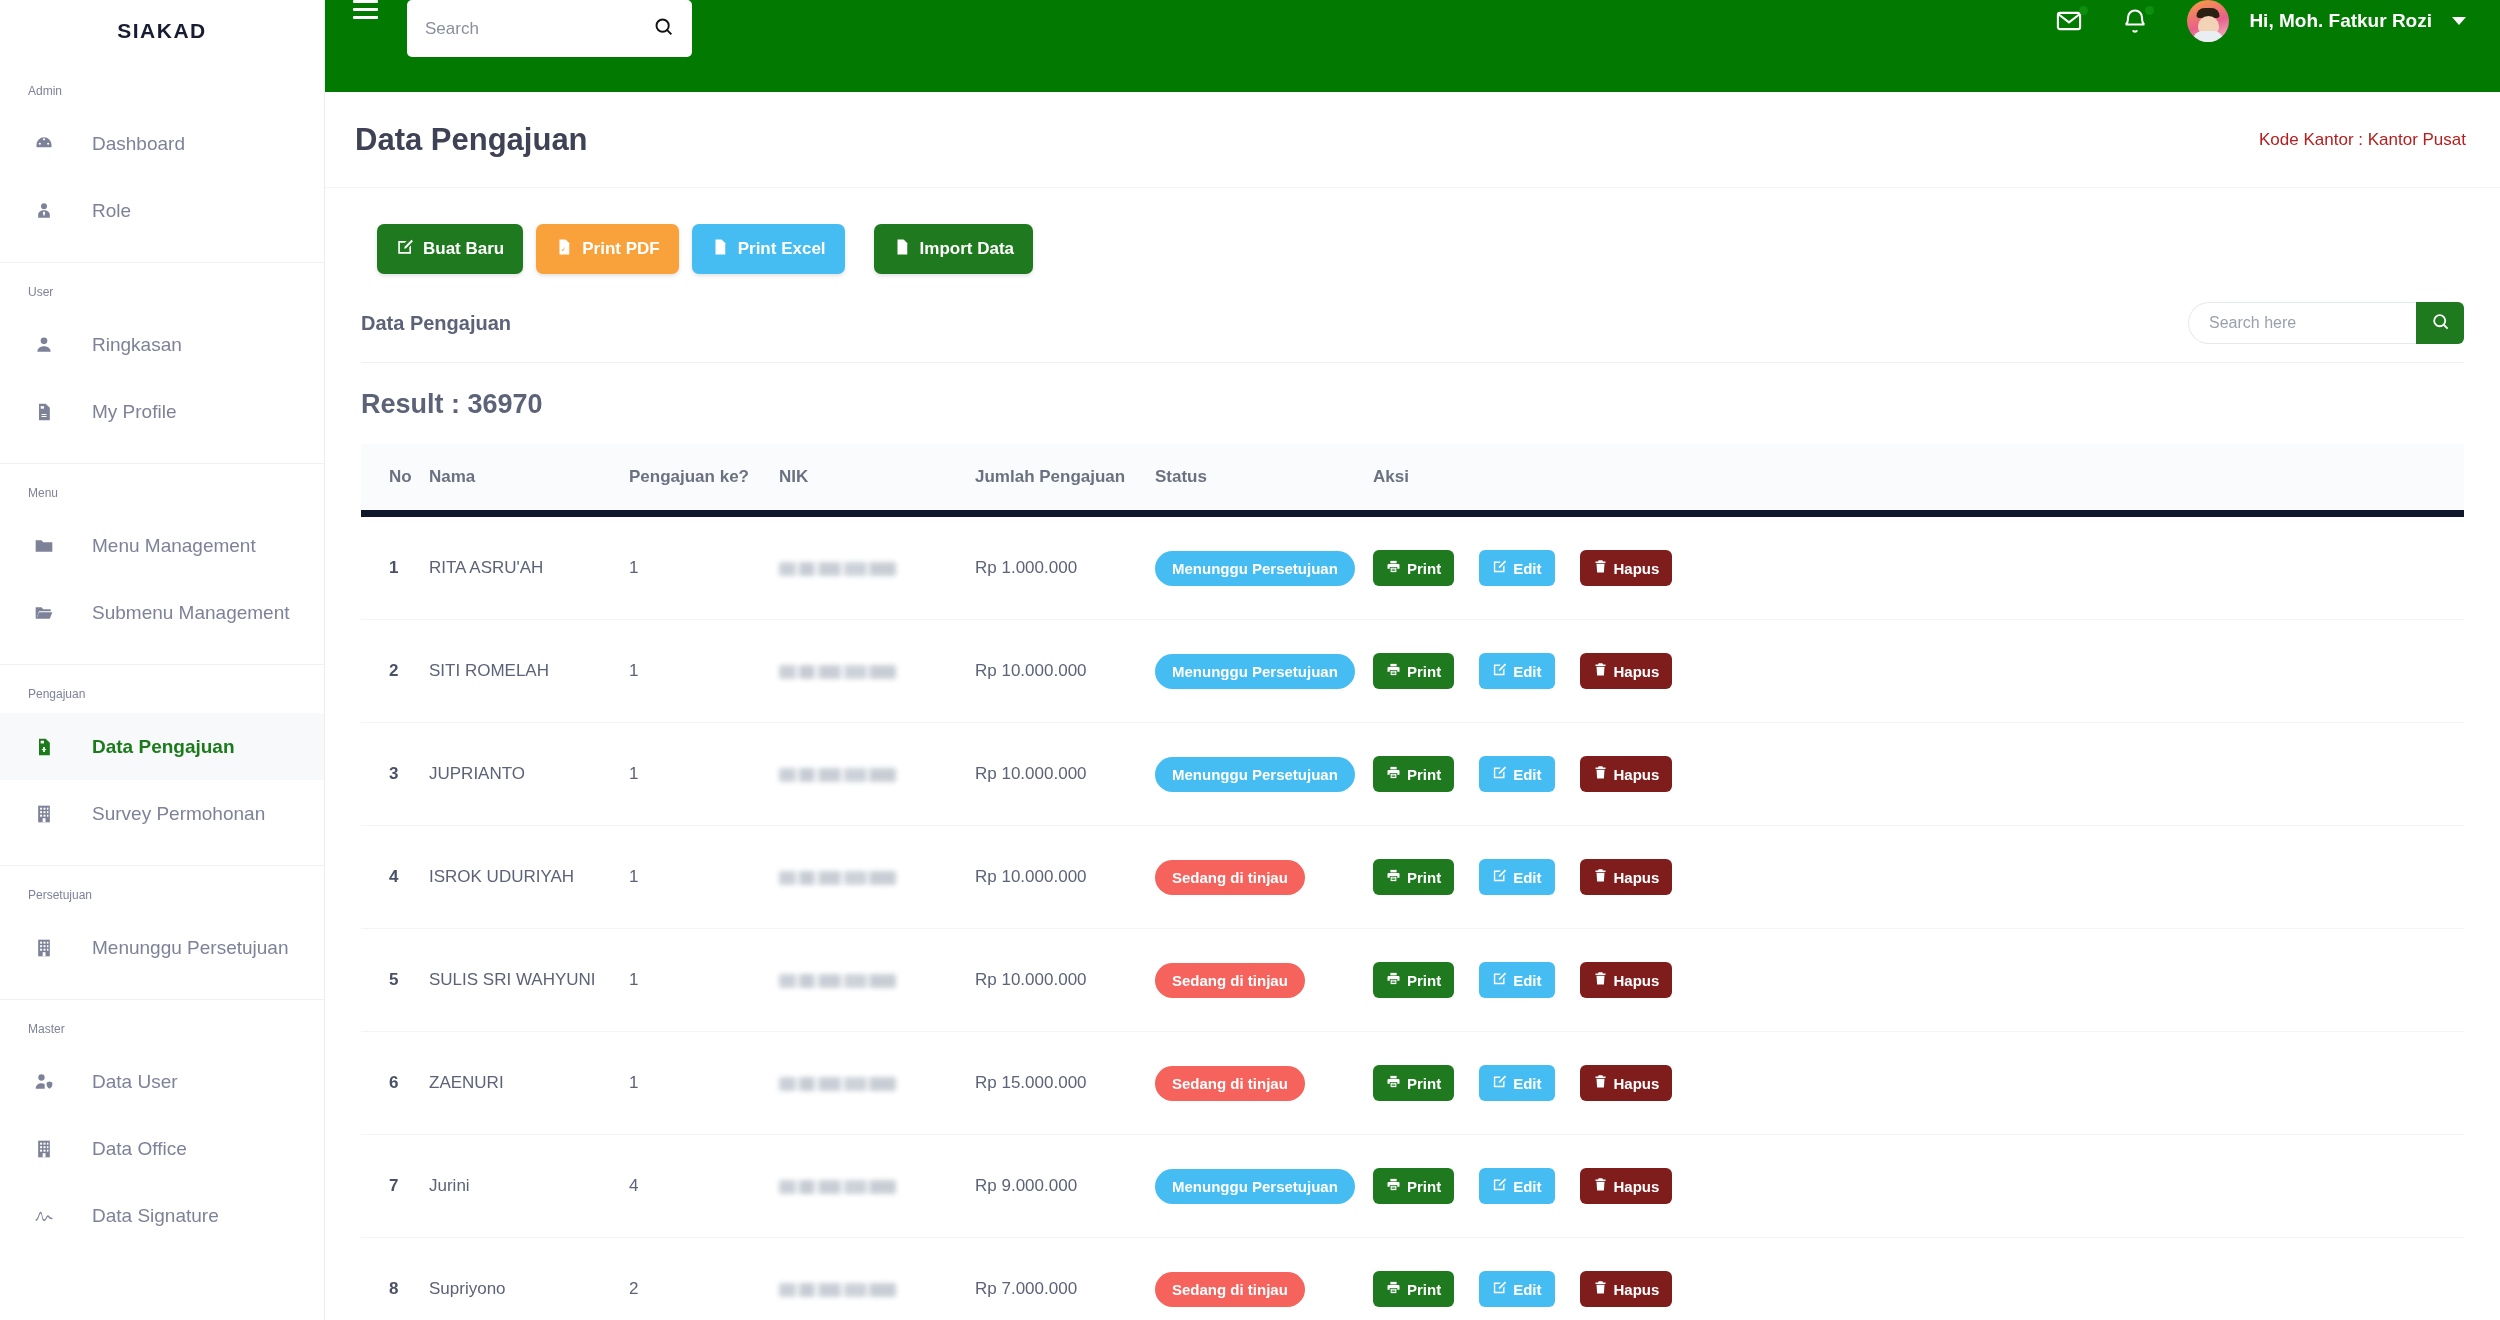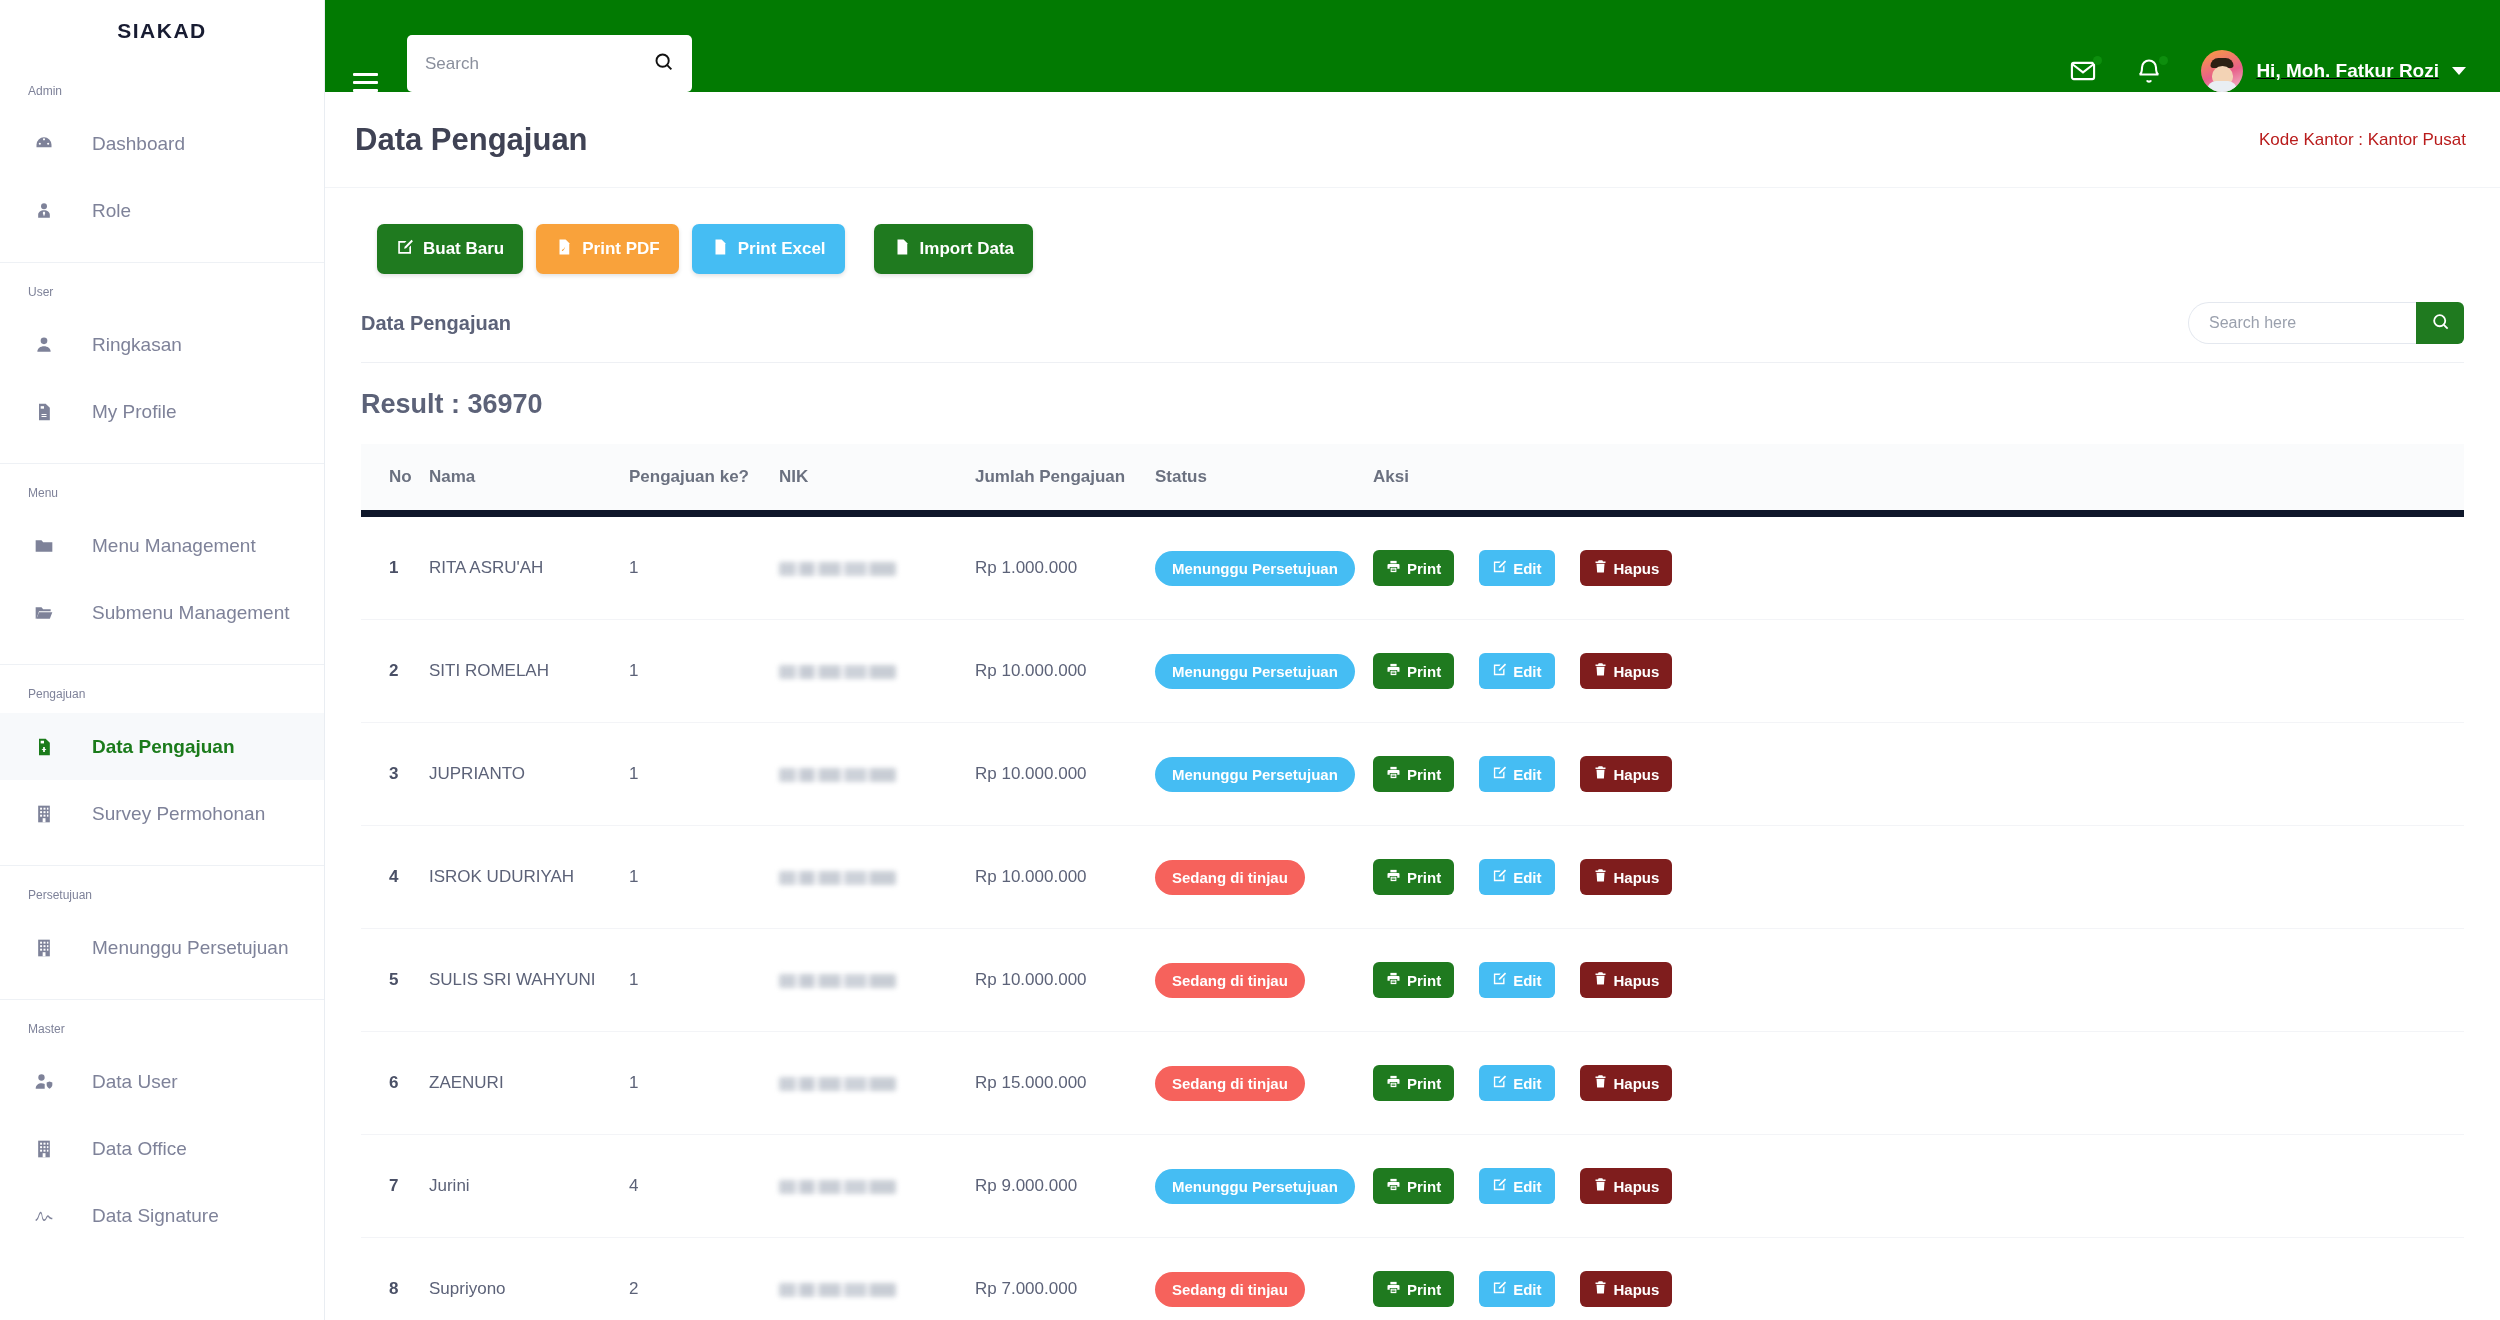--- a/index.html
+++ b/index.html
@@ -38,39 +38,39 @@
   }
   .nav-item.active .nav-icon { color: #1b7b1b; }
   .nav-item .nav-icon svg { width: 20px; height: 20px; fill: currentColor; }
   .nav-label { padding-left: 18px; }
 
   
   .main { flex: 1; height: 1320px; position: relative; background: #ffffff; overflow: hidden; }
 
   .topbar {
     height: 92px; background: #027a02;
-    display: flex; align-items: flex-end; padding: 0 34px 0 22px;
+    display: flex; align-items: flex-start; padding: 0 34px 0 22px;
   }
   .hamburger { width: 46px; display: flex; flex-direction: column; gap: 5px; cursor: pointer; padding-left: 6px; }
   .hamburger span { display: block; width: 25px; height: 3px; background: #ffffff; border-radius: 1px; }
   .topsearch {
     margin-left: 14px; width: 285px; height: 57px; background: #fff;
     border-radius: 5px; display: flex; align-items: center; padding: 0 18px;
   }
   .topsearch input {
     border: none; outline: none; flex: 1; font-size: 17px;
     color: #3f4254; font-family: "Liberation Sans", sans-serif; background: transparent;
   }
   .topsearch input::placeholder { color: #8a8f9c; }
   .topsearch .s-icon svg { width: 21px; height: 21px; stroke: #111; fill: none; stroke-width: 2.2; }
   .top-right { margin-left: auto; display: flex; align-items: center; gap: 38px; }
   .ic-btn { position: relative; cursor: pointer; display: flex; align-items: center; }
   .ic-btn svg { width: 28px; height: 28px; stroke: #ffffff; fill: none; stroke-width: 1.8; }
   .ic-dot { position: absolute; top: -1px; right: -5px; width: 9px; height: 9px; border-radius: 50%; background: #0d8e0d; }
-  .userbox { display: flex; align-items: center; gap: 13px; cursor: pointer; text-decoration: underline; }
+  .userbox { display: flex; align-items: center; gap: 20px; cursor: pointer; }
   .avatar {
     width: 42px; height: 42px; border-radius: 50%; overflow: hidden;
     background: linear-gradient(160deg,#f9a03f 0%,#e8608a 55%,#f2c6d2 100%);
     display: flex; align-items: flex-end; justify-content: center; position: relative;
   }
   .avatar .face { width: 21px; height: 20px; background: #f3d3b5; border-radius: 50% 50% 45% 45%; margin-bottom: 6px; position: relative; }
   .avatar .hair { position: absolute; top: 8px; left: 50%; transform: translateX(-50%); width: 23px; height: 10px; background: #2c2013; border-radius: 11px 11px 3px 3px; }
   .avatar .body { position: absolute; bottom: 0; left: 50%; transform: translateX(-50%); width: 30px; height: 11px; background: #e9eef3; border-radius: 9px 9px 0 0; }
   .username { color: #fff; font-size: 19px; font-weight: 700; }
   .caret { width: 0; height: 0; border-left: 7px solid transparent; border-right: 7px solid transparent; border-top: 8px solid #fff; }

